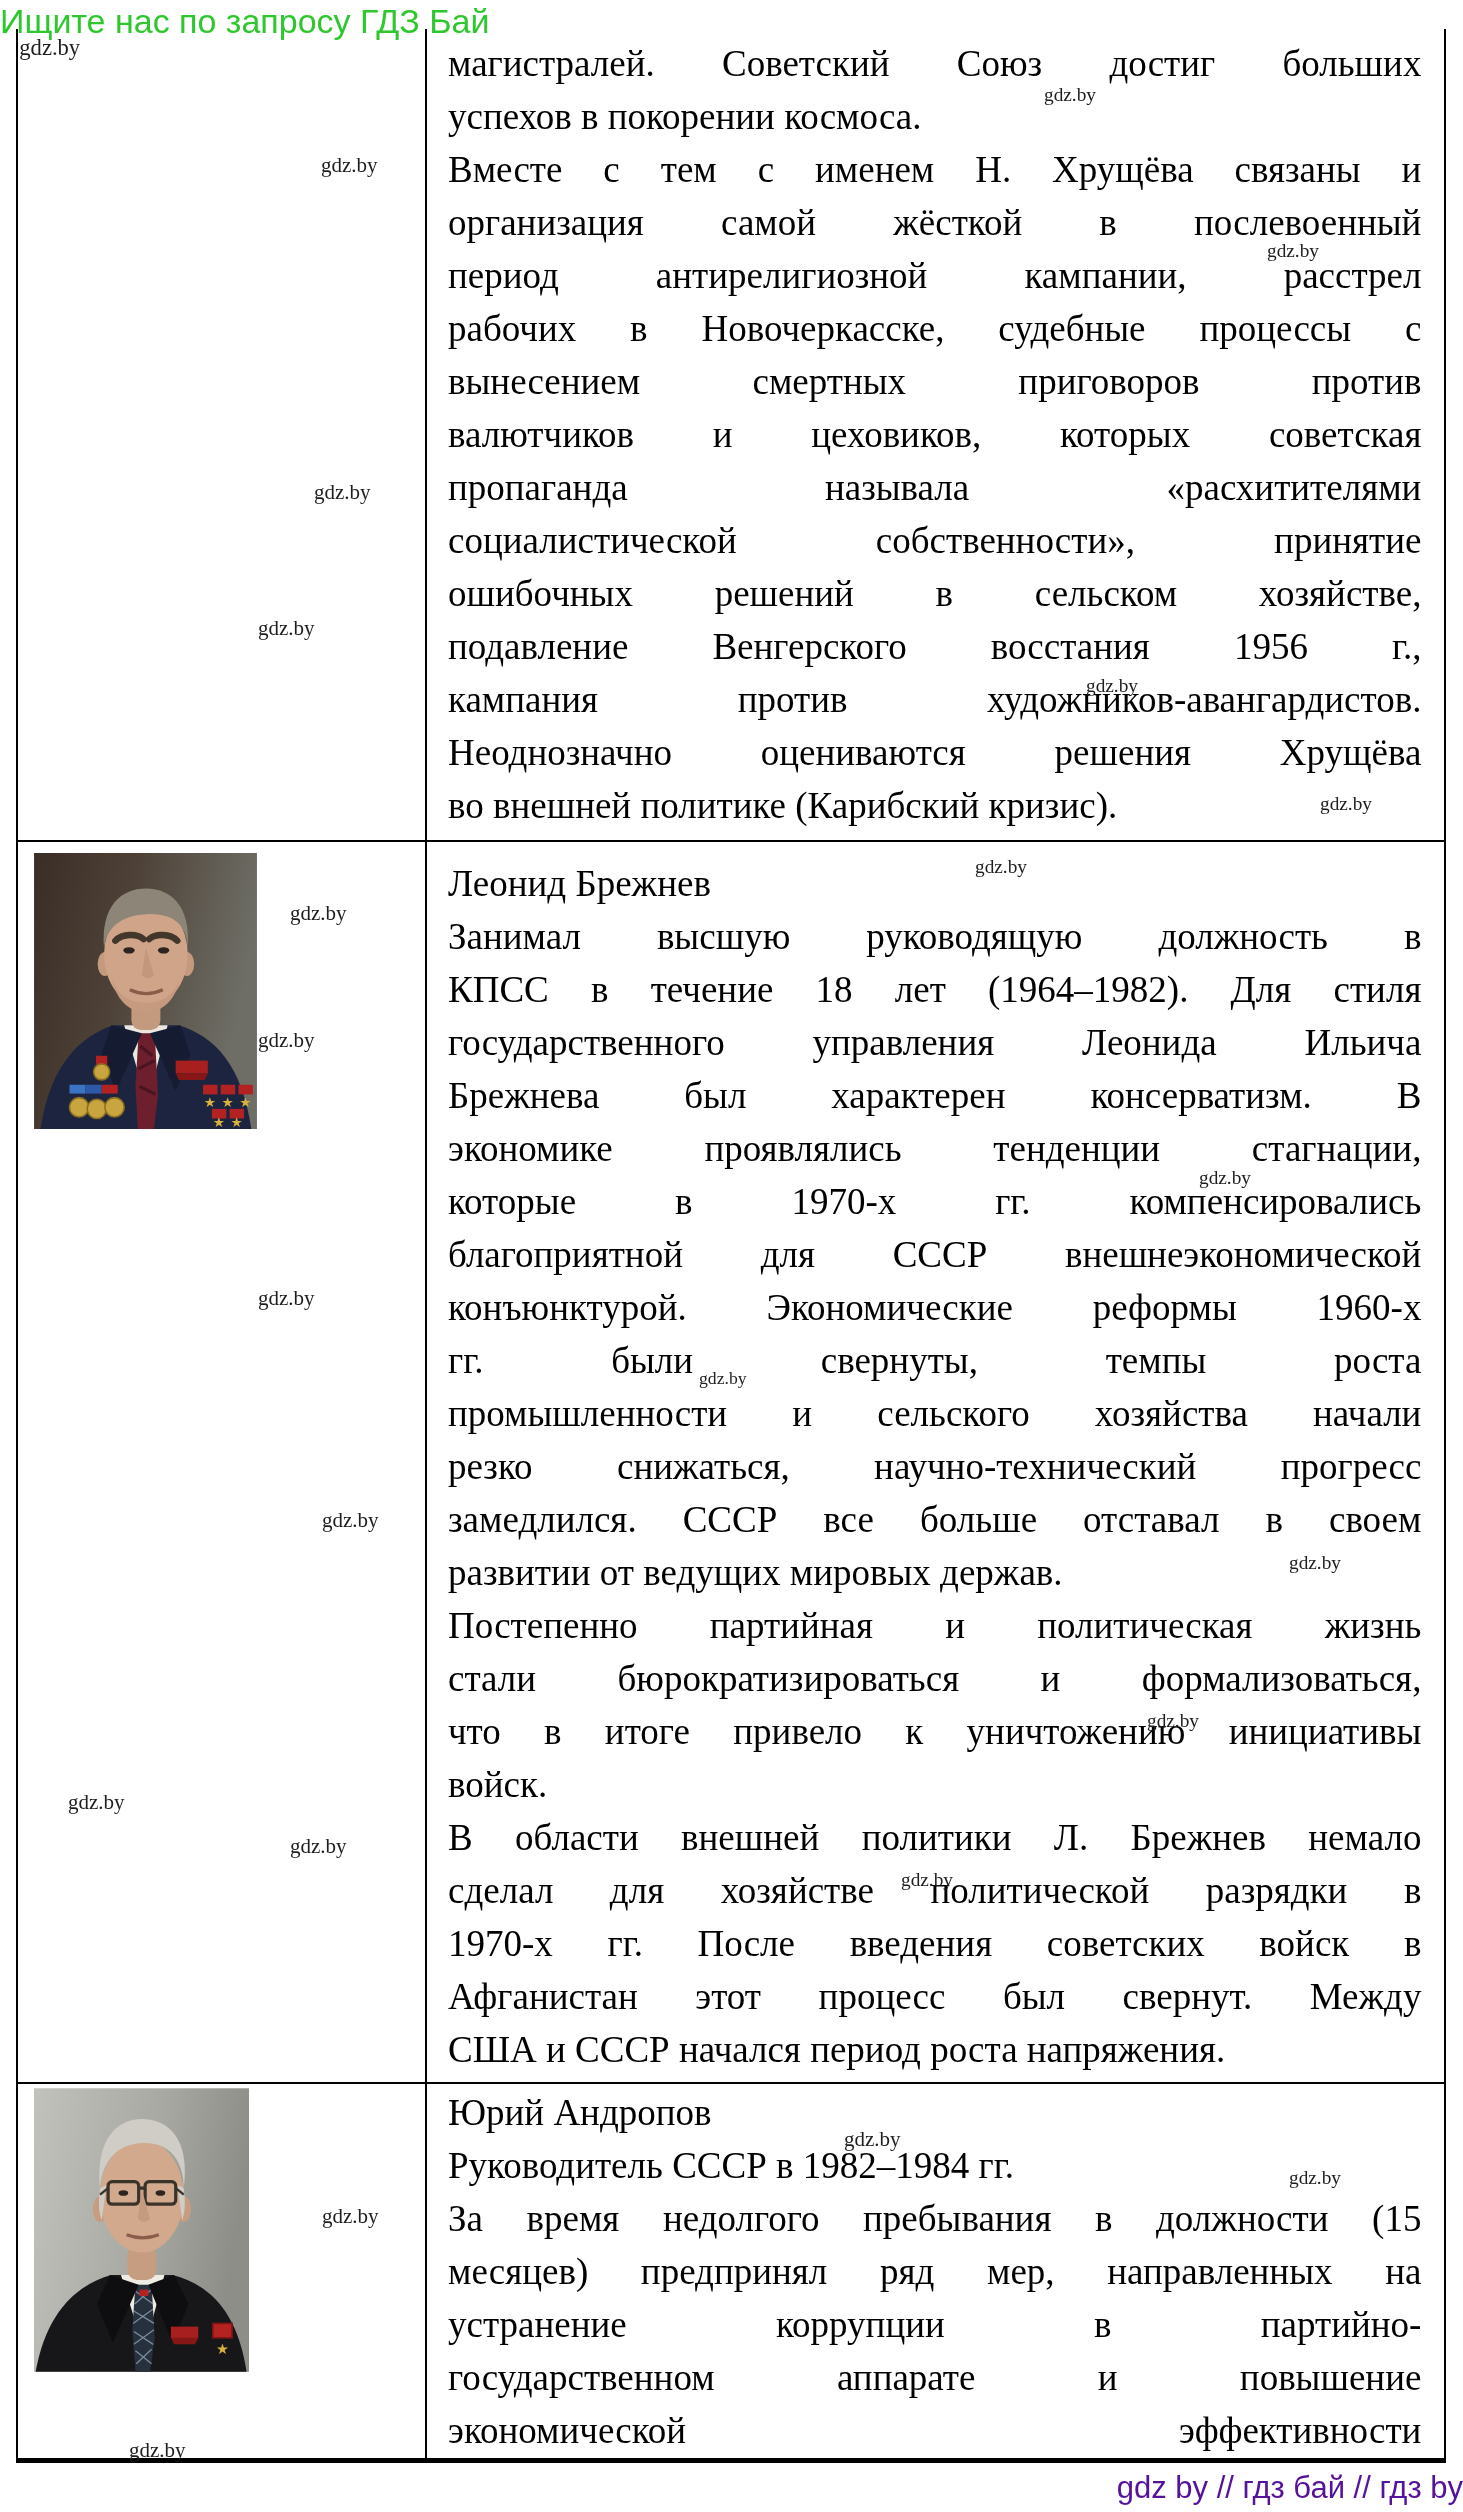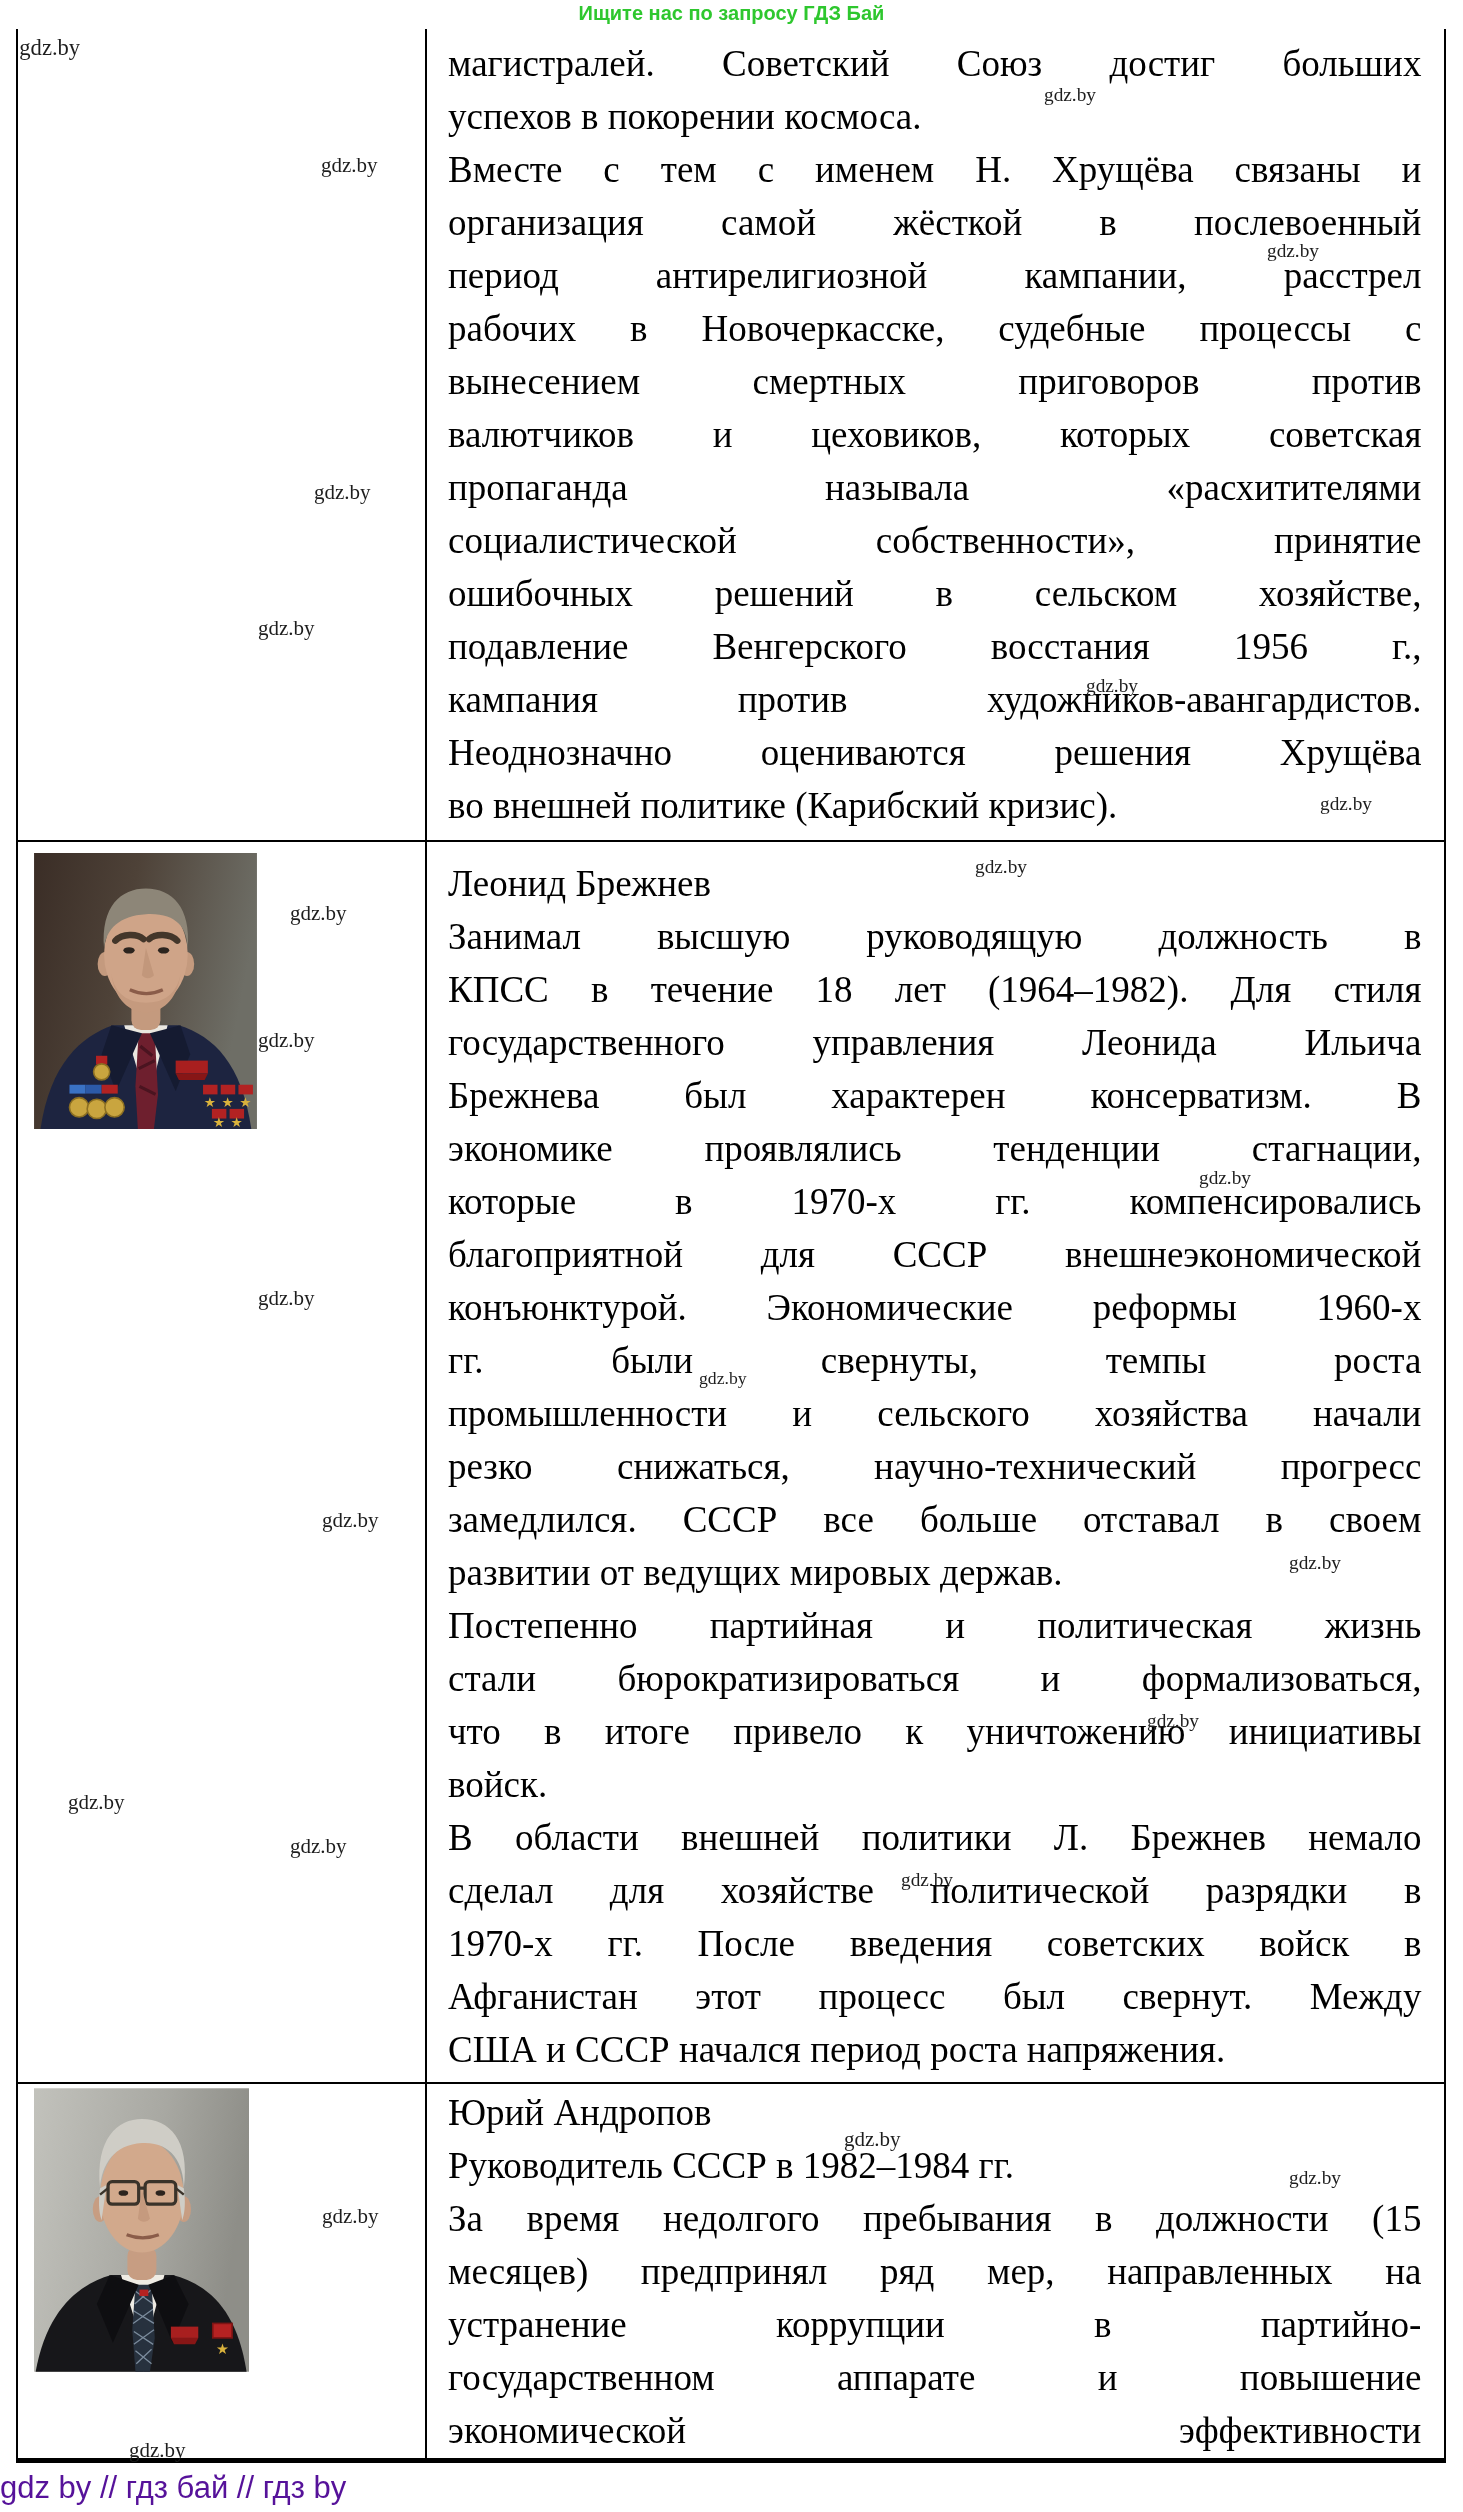--- a/index.html
+++ b/index.html
@@ -6,22 +6,21 @@
   .page{
     position:relative;
     width:1463px;height:2512px;
     background:#ffffff;
     font-family:"Liberation Sans",sans-serif;
     overflow:hidden;
   }
   
   .promo{
     position:absolute;top:1.6px;left:0;width:100%;
-    text-align:center;
-    font-size:20px;font-weight:bold;
+    font-size:34px;font-weight:normal;
     font-family:"Liberation Sans",sans-serif;
   }
   
   .doc-table{
     position:absolute;left:16px;top:29px;
     width:1430px;
     box-sizing:border-box;
     border-left:2.4px solid #000;
     border-right:2.4px solid #000;
     border-bottom:5.6px solid #000;
@@ -54,21 +53,21 @@
   
   .wm-layer{position:absolute;left:0;top:0;width:100%;height:100%;pointer-events:none;}
   .wm{
     position:absolute;
     font-family:Liberation Serif, serif;
     color:#1e1e1e;white-space:nowrap;
   }
   
   .footer{
     position:absolute;top:2470px;left:0;width:100%;
-    text-align:left;font-size:31px;
+    text-align:right;font-size:31px;
     font-family:"Liberation Sans",sans-serif;
   }
 </style>
 </head>
 <body>
 
 <div class="page">
 
   <div class="promo" style="color: rgb(46, 199, 46);">Ищите нас по запросу ГДЗ Бай</div>
 

